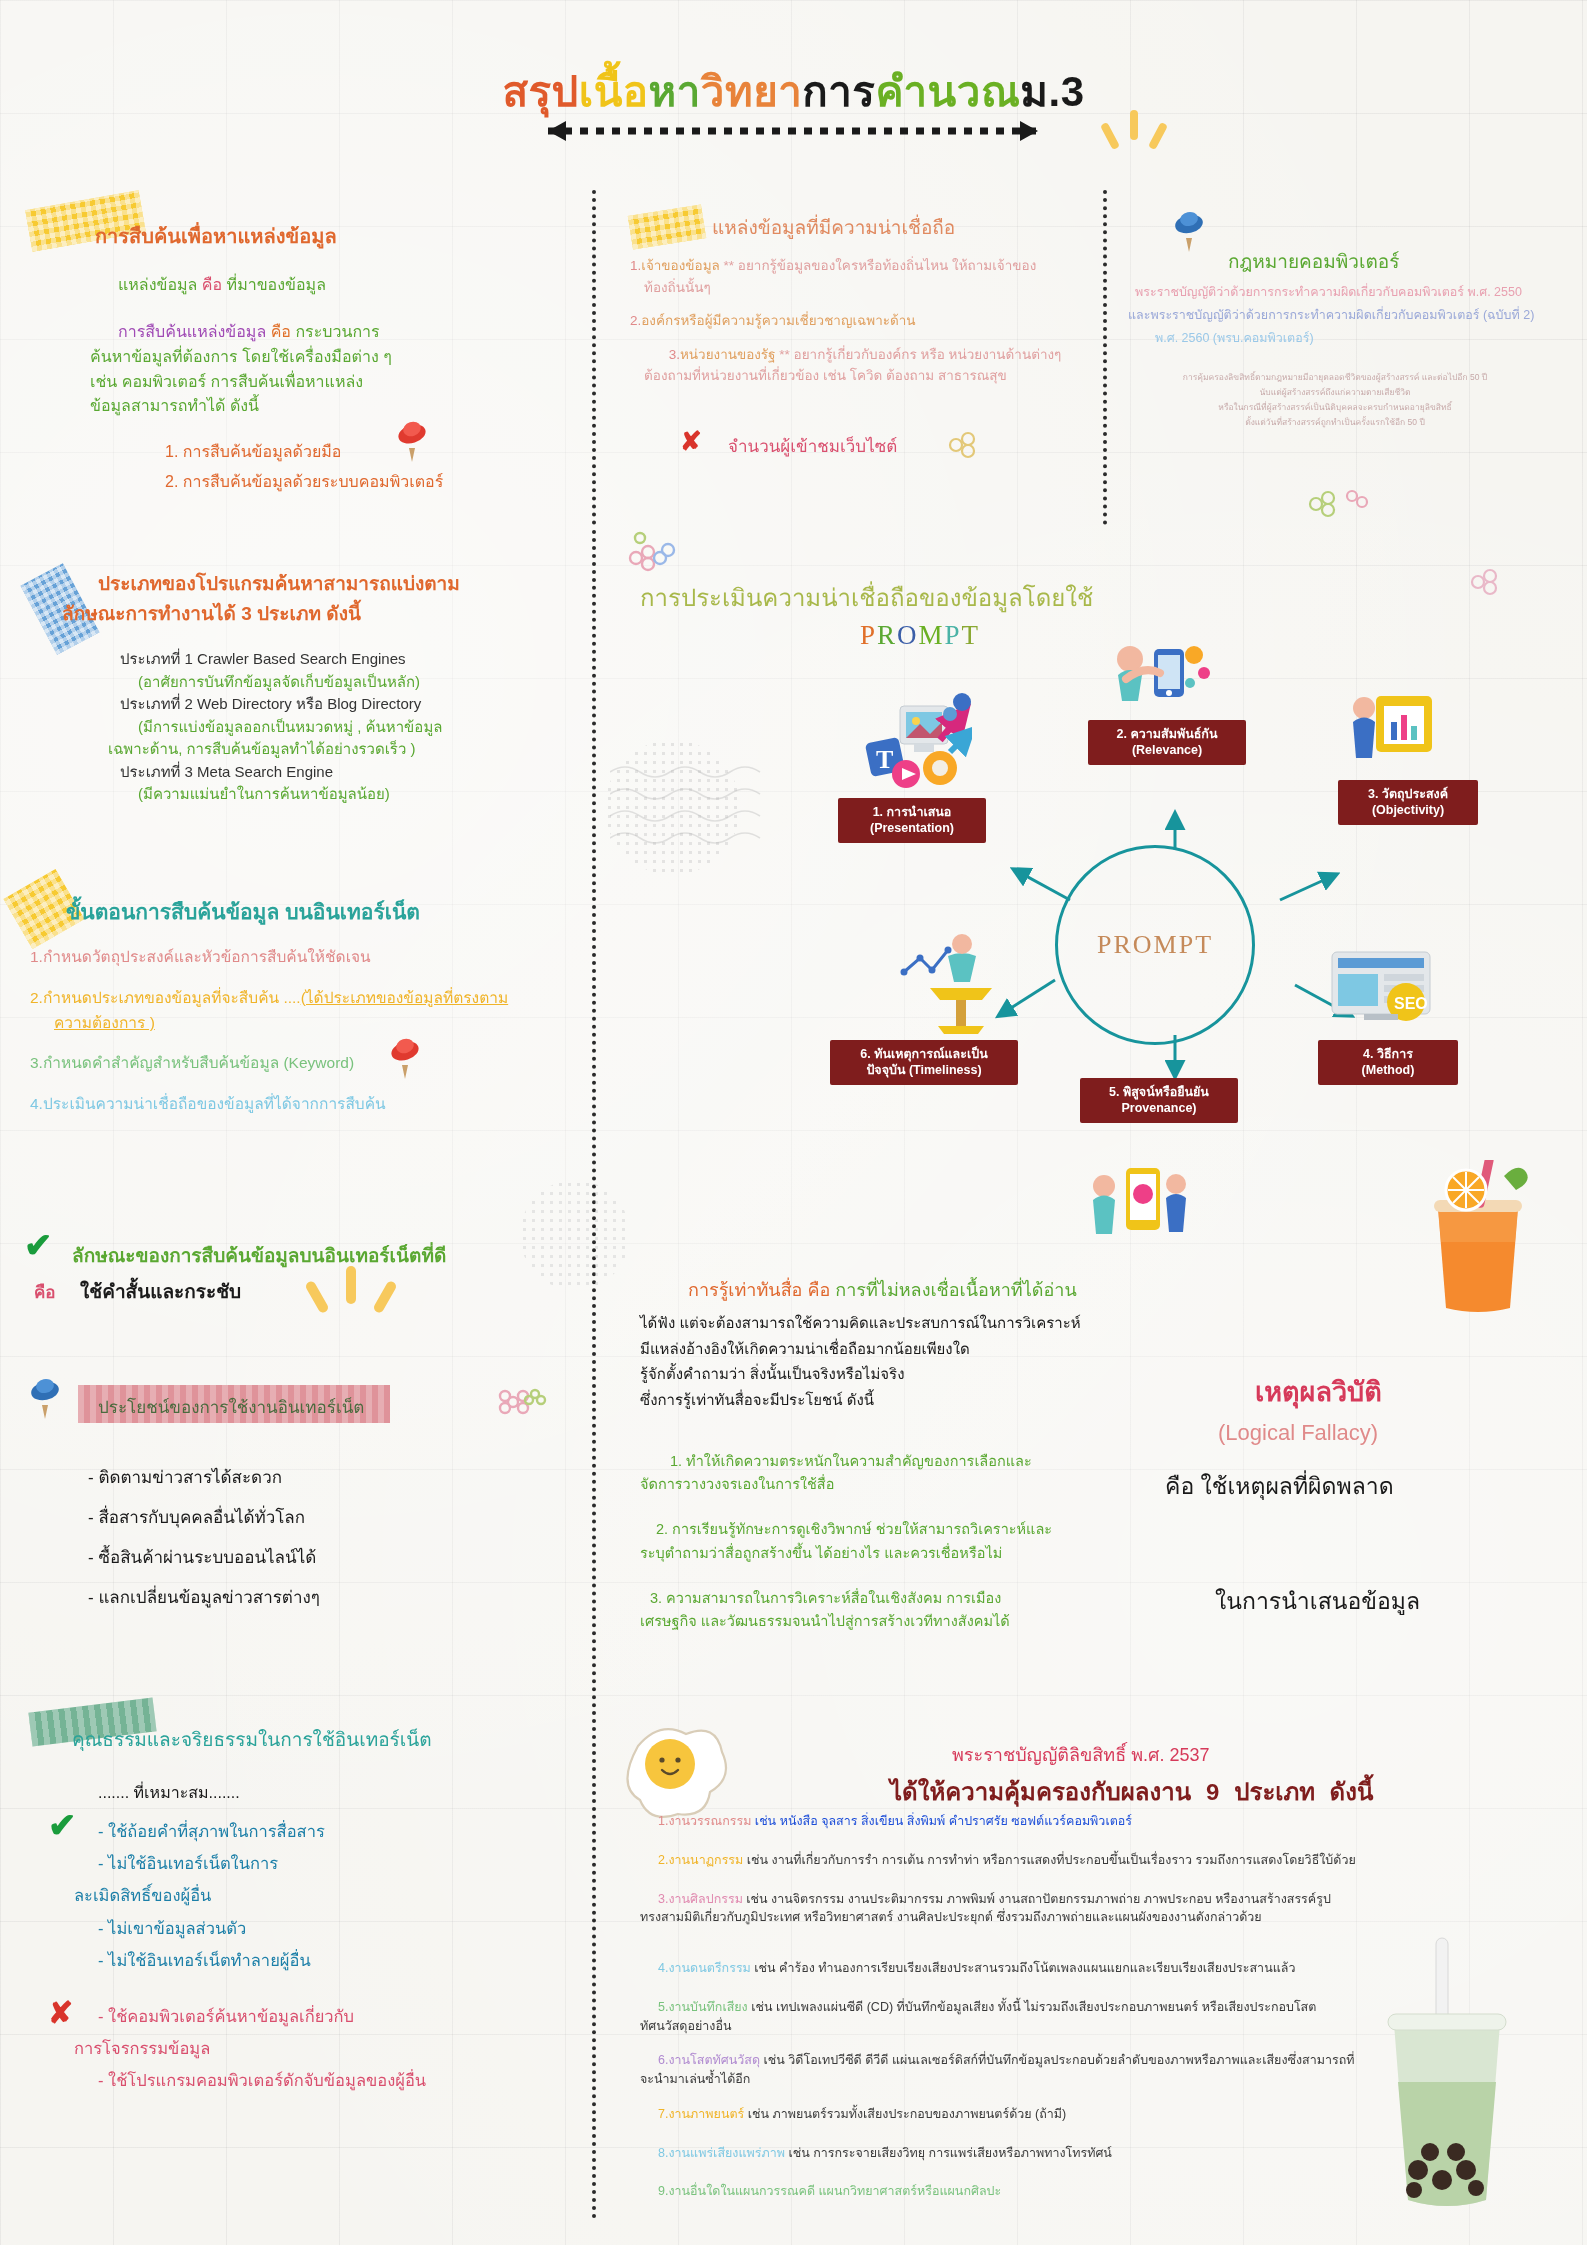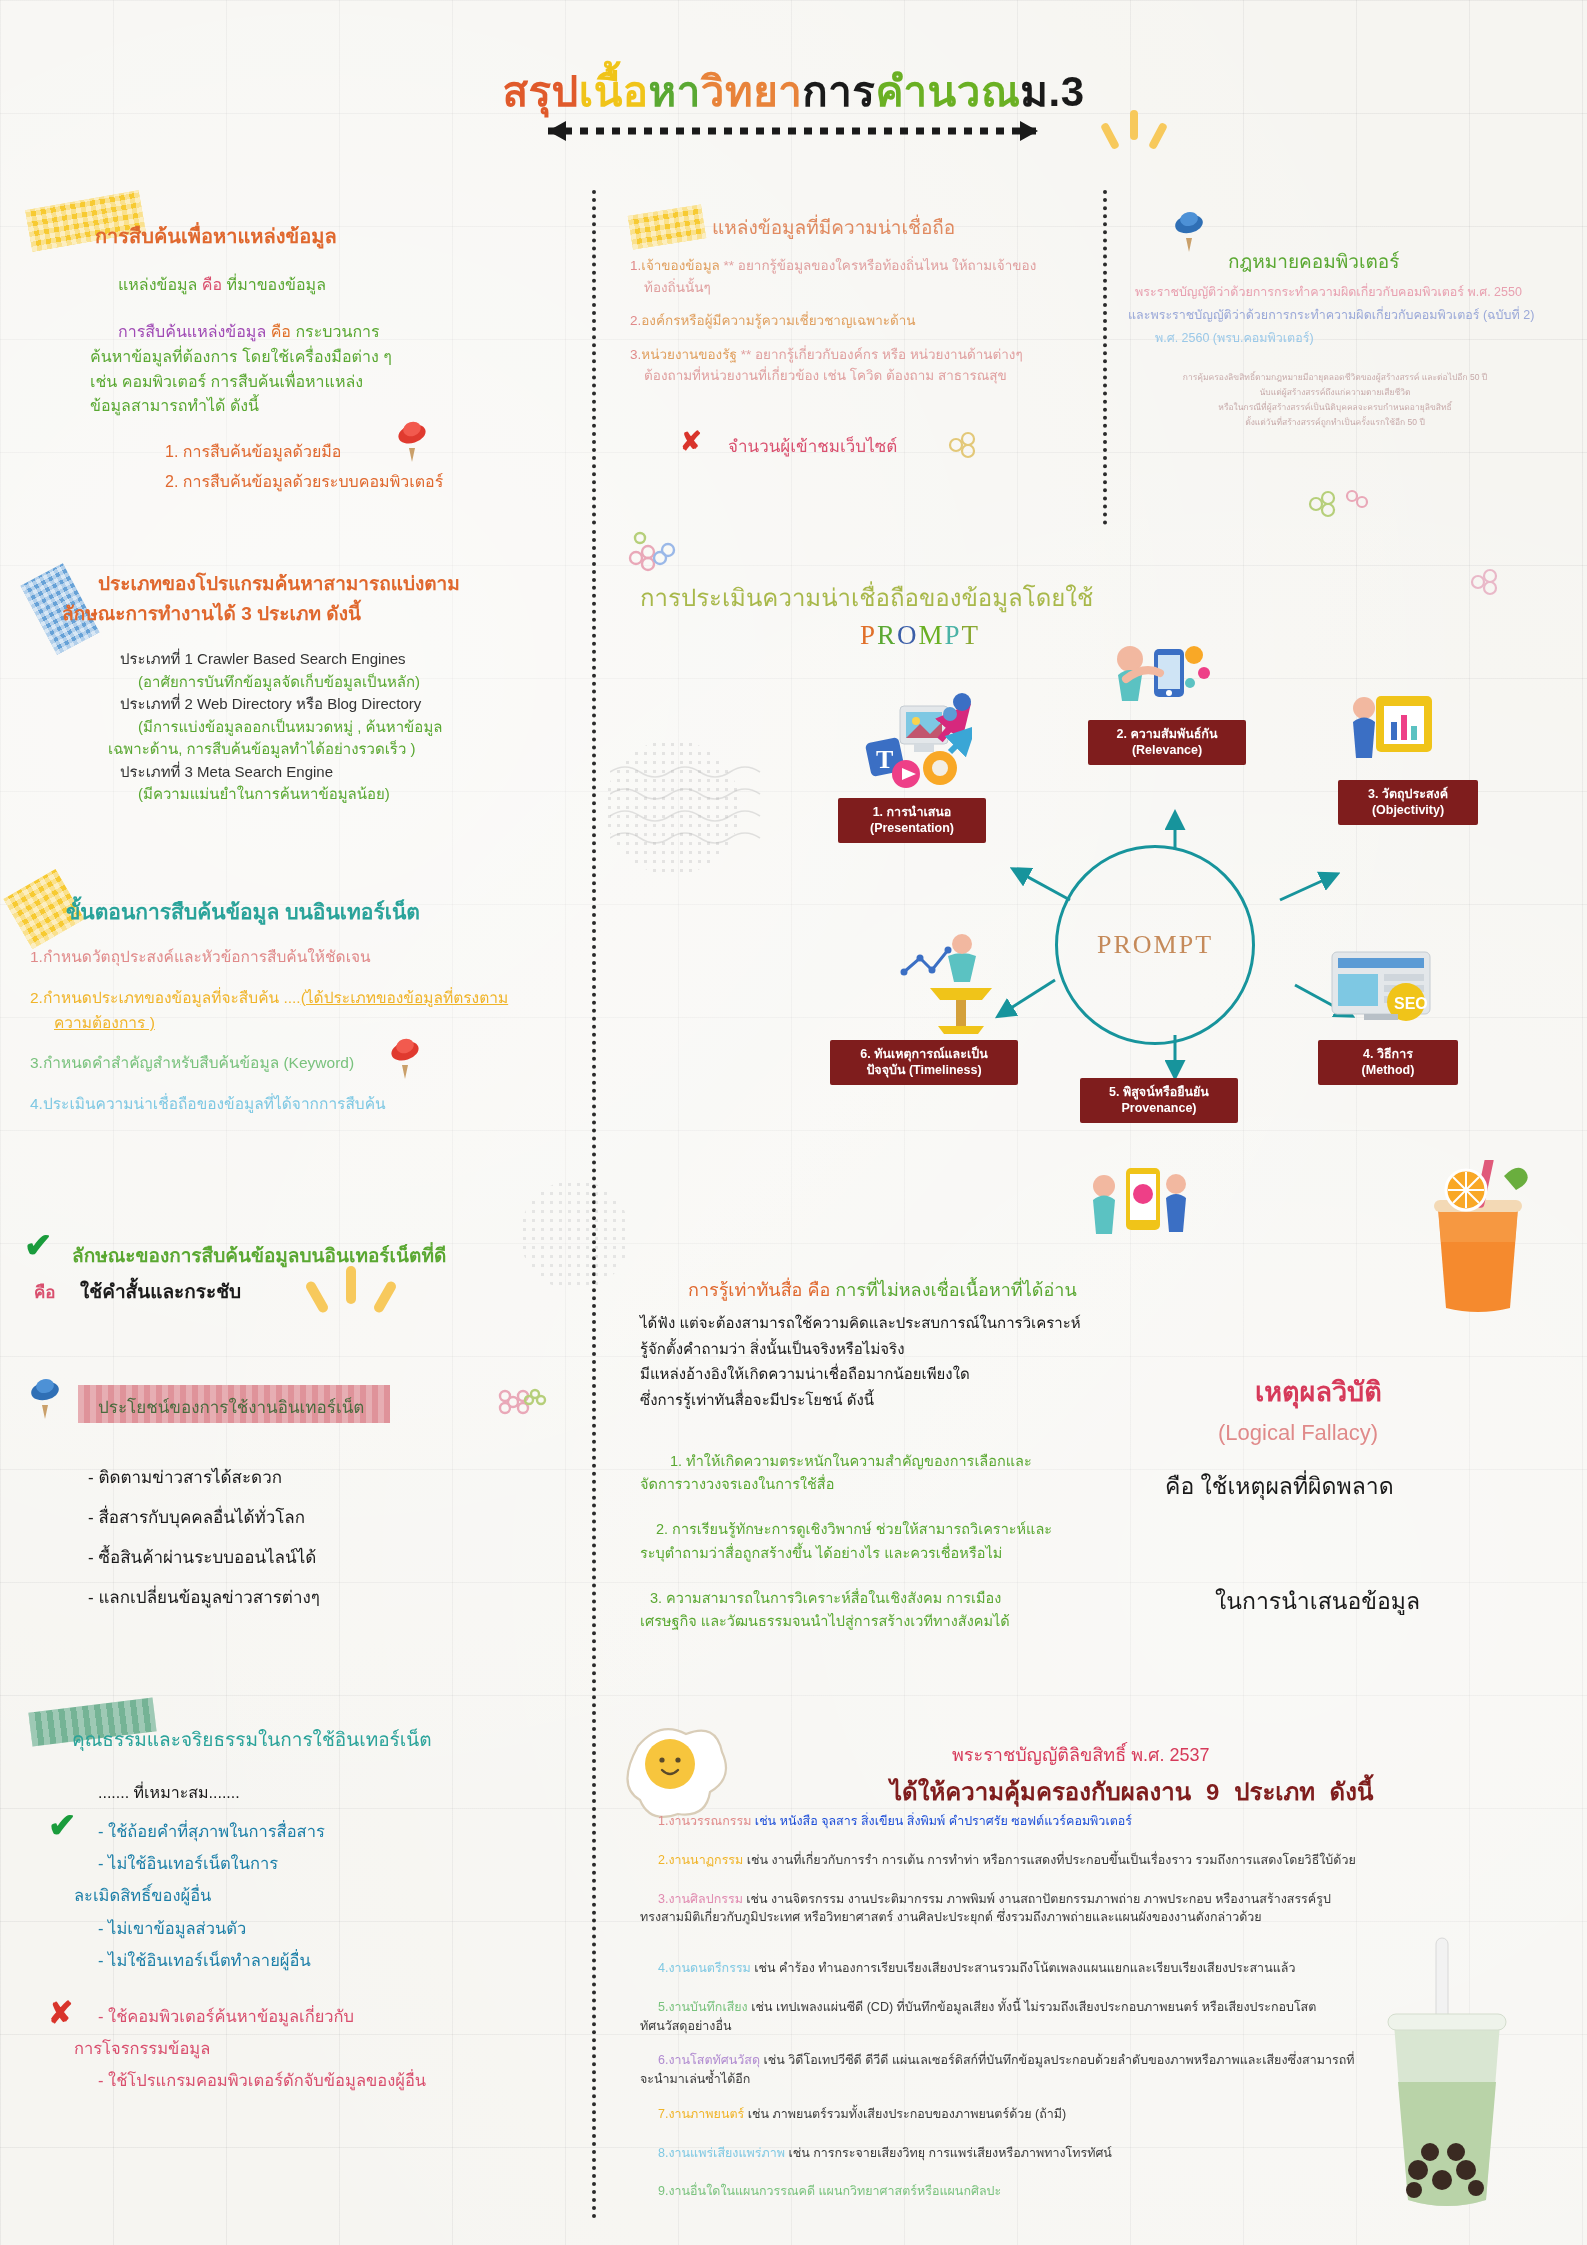--- a/index.html
+++ b/index.html
@@ -263,21 +263,21 @@
 <div class="abs th" style="left:712px;top:212px;font-size:19px;color:#e08a60;">แหล่งข้อมูลที่มีความน่าเชื่อถือ</div>
 
 <div class="abs th" style="left:630px;top:255px;width:470px;font-size:13.5px;line-height:1.6;">
   <div>
     <span style="color:#e08a8a">1.</span><span style="color:#e0a060">เจ้าของข้อมูล</span><span style="color:#e0a0a0"> ** อยากรู้ข้อมูลของใครหรือท้องถิ่นไหน ให้ถามเจ้าของ</span>
   </div>
   <div style="color:#e0a0a0;margin-left:14px;">ท้องถิ่นนั้นๆ</div>
   <div style="margin-top:12px;">
     <span style="color:#e08a8a">2.</span><span style="color:#e0a060">องค์กรหรือผู้มีความรู้ความเชี่ยวชาญเฉพาะด้าน</span>
   </div>
-  <div style="margin-top:12px;">
+  <div style="margin-top:12px;text-align:center;">
     <span style="color:#e08a8a">3.</span><span style="color:#e0a060">หน่วยงานของรัฐ</span><span style="color:#e0a0a0"> ** อยากรู้เกี่ยวกับองค์กร หรือ หน่วยงานด้านต่างๆ</span>
   </div>
   <div style="color:#e0a0a0;margin-left:14px;">ต้องถามที่หน่วยงานที่เกี่ยวข้อง เช่น โควิด ต้องถาม สาธารณสุข</div>
 </div>
 
 <div class="xmk" style="left:680px;top:428px;font-size:26px;">✘</div>
 <div class="abs th" style="left:728px;top:432px;font-size:17px;color:#d94f6e;">จำนวนผู้เข้าชมเว็บไซต์</div>
 <svg class="flower" style="left:940px;top:425px;" width="60" height="40">
   <g fill="none" stroke="#e3c878" stroke-width="2.2">
     <circle cx="16" cy="20" r="6"></circle>
@@ -493,22 +493,22 @@
       <path d="M58 12 v36 M40 30 h36 M45 17 l26 26 M71 17 l-26 26"></path>
     </g>
   <path d="M96 16 q14 -14 22 -4 q6 10 -10 18" fill="#6aae3e"></path>
 </svg>
 
 <div class="abs th" style="left:688px;top:1275px;font-size:18px;">
   <span style="color:#e0682e;">การรู้เท่าทันสื่อ คือ</span><span style="color:#5aa832;"> การที่ไม่หลงเชื่อเนื้อหาที่ได้อ่าน</span>
 </div>
 <div class="abs th" style="left:640px;top:1310px;width:600px;font-size:15px;line-height:1.7;color:#1a1a1a;">
   <div>ได้ฟัง แต่จะต้องสามารถใช้ความคิดและประสบการณ์ในการวิเคราะห์</div>
+  <div>มีแหล่งอ้างอิงให้เกิดความน่าเชื่อถือมากน้อยเพียงใด</div>
   <div>รู้จักตั้งคำถามว่า สิ่งนั้นเป็นจริงหรือไม่จริง</div>
-  <div>มีแหล่งอ้างอิงให้เกิดความน่าเชื่อถือมากน้อยเพียงใด</div>
   <div>ซึ่งการรู้เท่าทันสื่อจะมีประโยชน์ ดังนี้</div>
 </div>
 <div class="abs th" style="left:640px;top:1450px;width:600px;font-size:14.5px;line-height:1.6;color:#5aa832;">
   <div style="margin-left:30px;">1. ทำให้เกิดความตระหนักในความสำคัญของการเลือกและ</div>
   <div>จัดการวางวงจรเองในการใช้สื่อ</div>
   <div style="margin-top:22px;margin-left:16px;">2. การเรียนรู้ทักษะการดูเชิงวิพากษ์ ช่วยให้สามารถวิเคราะห์และ</div>
   <div>ระบุตำถามว่าสื่อถูกสร้างขึ้น ได้อย่างไร และควรเชื่อหรือไม่</div>
   <div style="margin-top:22px;margin-left:10px;">3. ความสามารถในการวิเคราะห์สื่อในเชิงสังคม การเมือง</div>
   <div>เศรษฐกิจ และวัฒนธรรมจนนำไปสู่การสร้างเวทีทางสังคมได้</div>
 </div>

